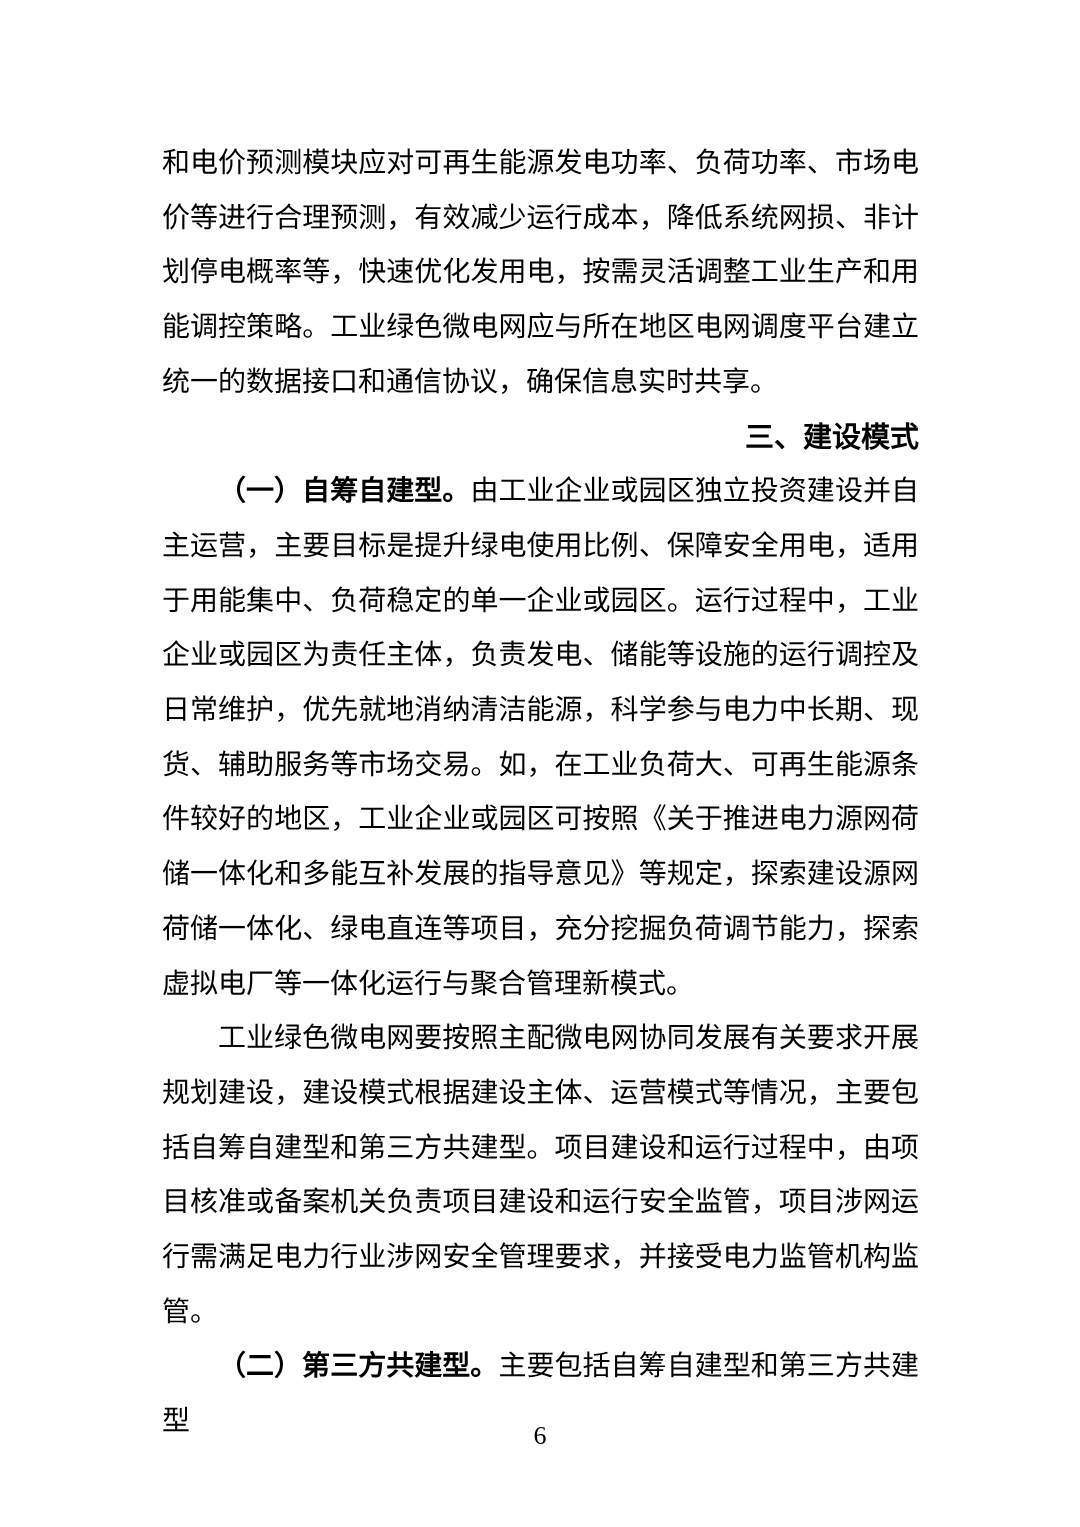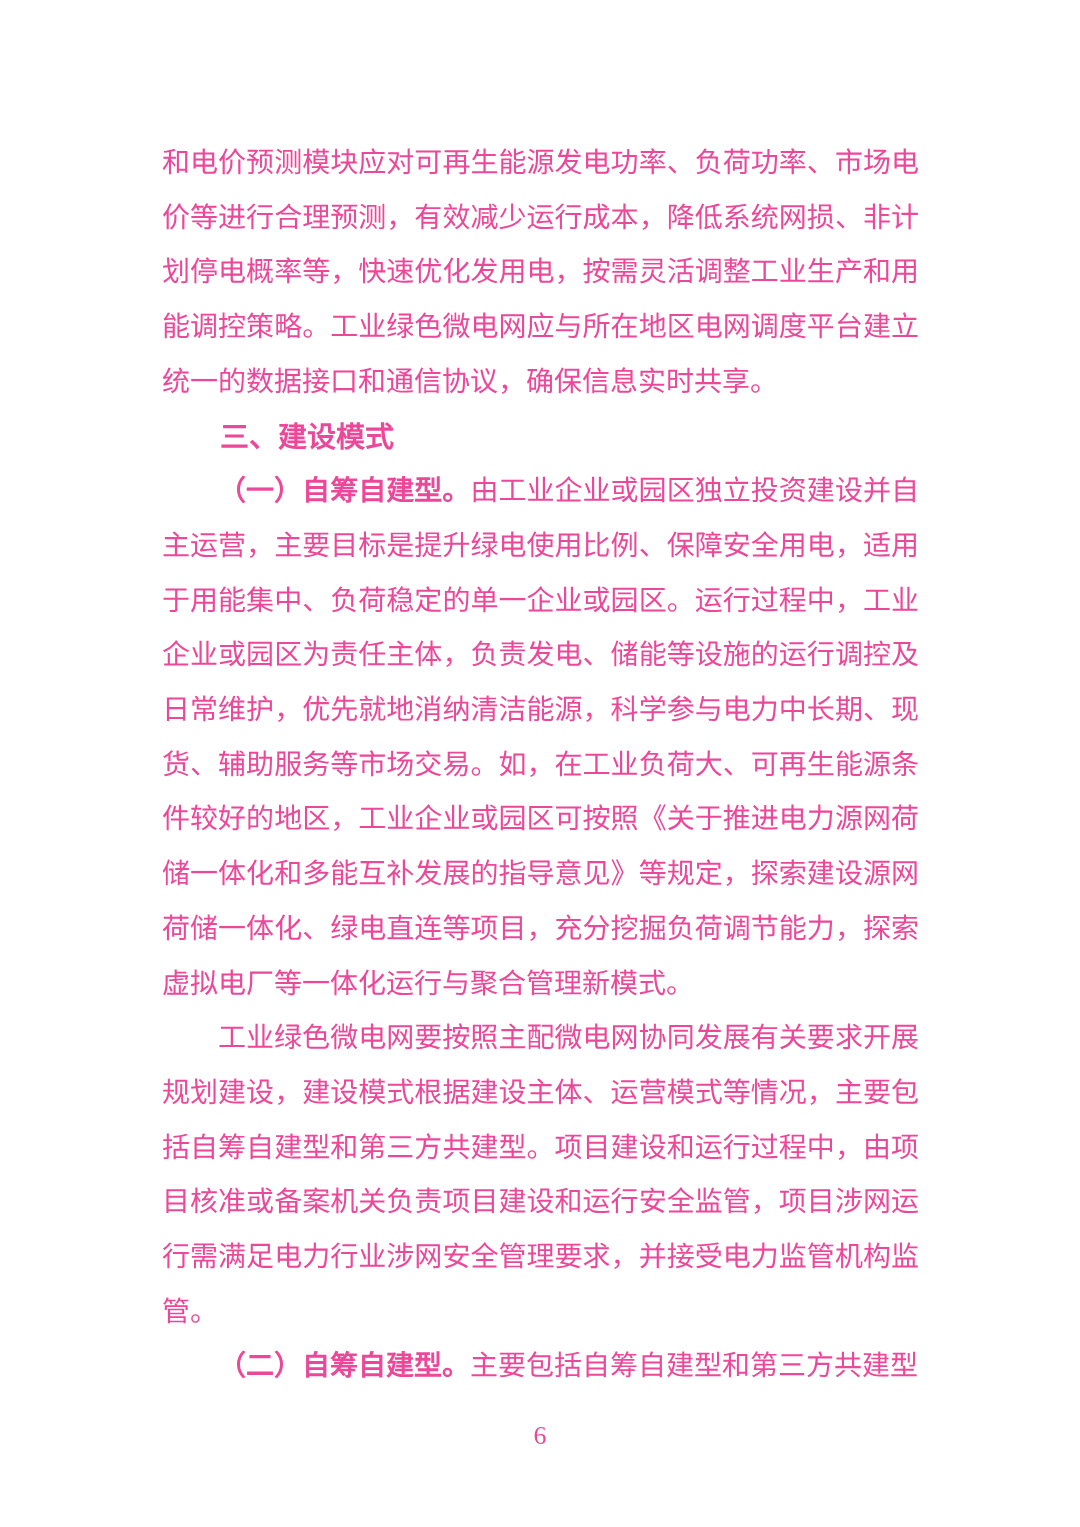--- a/index.html
+++ b/index.html
@@ -5,21 +5,21 @@
   html, body {
     margin: 0;
     padding: 0;
     background: #ffffff;
   }
   .page {
     position: relative;
     width: 1080px;
     height: 1527px;
     background: #ffffff;
-    color: #ec4899;
+    color: #000000;
     overflow: hidden;
     font-family: "Liberation Serif", serif;
   }
   .content {
     position: absolute;
     left: 162px;
     top: 136px;
     width: 757px;
     font-size: 28px;
     line-height: 54.7px;
@@ -34,21 +34,21 @@
   .para.indent {
     text-indent: 2em;
   }
   .section-heading {
     margin: 0;
     padding: 0;
     text-indent: 2em;
     font-family: Liberation Serif, serif;
     font-weight: bold;
     font-size: 29px;
-    text-align: left;
+    text-align: right;
   }
   .item-label {
     font-weight: bold;
   }
   .page-number {
     position: absolute;
     top: 1420px;
     left: 0;
     width: 100%;
     text-align: center;
@@ -64,18 +64,18 @@
   <div class="content">
 
     <p class="para">和电价预测模块应对可再生能源发电功率、负荷功率、市场电价等进行合理预测，有效减少运行成本，降低系统网损、非计划停电概率等，快速优化发用电，按需灵活调整工业生产和用能调控策略。工业绿色微电网应与所在地区电网调度平台建立统一的数据接口和通信协议，确保信息实时共享。</p>
 
     <h2 class="section-heading">三、建设模式</h2>
 
     <p class="para indent"><span class="item-label">（一）自筹自建型。</span><span>由工业企业或园区独立投资建设并自主运营，主要目标是提升绿电使用比例、保障安全用电，适用于用能集中、负荷稳定的单一企业或园区。运行过程中，工业企业或园区为责任主体，负责发电、储能等设施的运行调控及日常维护，优先就地消纳清洁能源，科学参与电力中长期、现货、辅助服务等市场交易。如，在工业负荷大、可再生能源条件较好的地区，工业企业或园区可按照《关于推进电力源网荷储一体化和多能互补发展的指导意见》等规定，探索建设源网荷储一体化、绿电直连等项目，充分挖掘负荷调节能力，探索虚拟电厂等一体化运行与聚合管理新模式。</span></p>
 
     <p class="para indent">工业绿色微电网要按照主配微电网协同发展有关要求开展规划建设，建设模式根据建设主体、运营模式等情况，主要包括自筹自建型和第三方共建型。项目建设和运行过程中，由项目核准或备案机关负责项目建设和运行安全监管，项目涉网运行需满足电力行业涉网安全管理要求，并接受电力监管机构监管。</p>
 
-    <p class="para indent"><span class="item-label">（二）自筹自建型。</span><span>主要包括自筹自建型和第三方共建型</span></p>
+    <p class="para indent"><span class="item-label">（二）第三方共建型。</span><span>主要包括自筹自建型和第三方共建型</span></p>
 
   </div>
 
   <div class="page-number">6</div>
 </div>
 
 </body></html>

